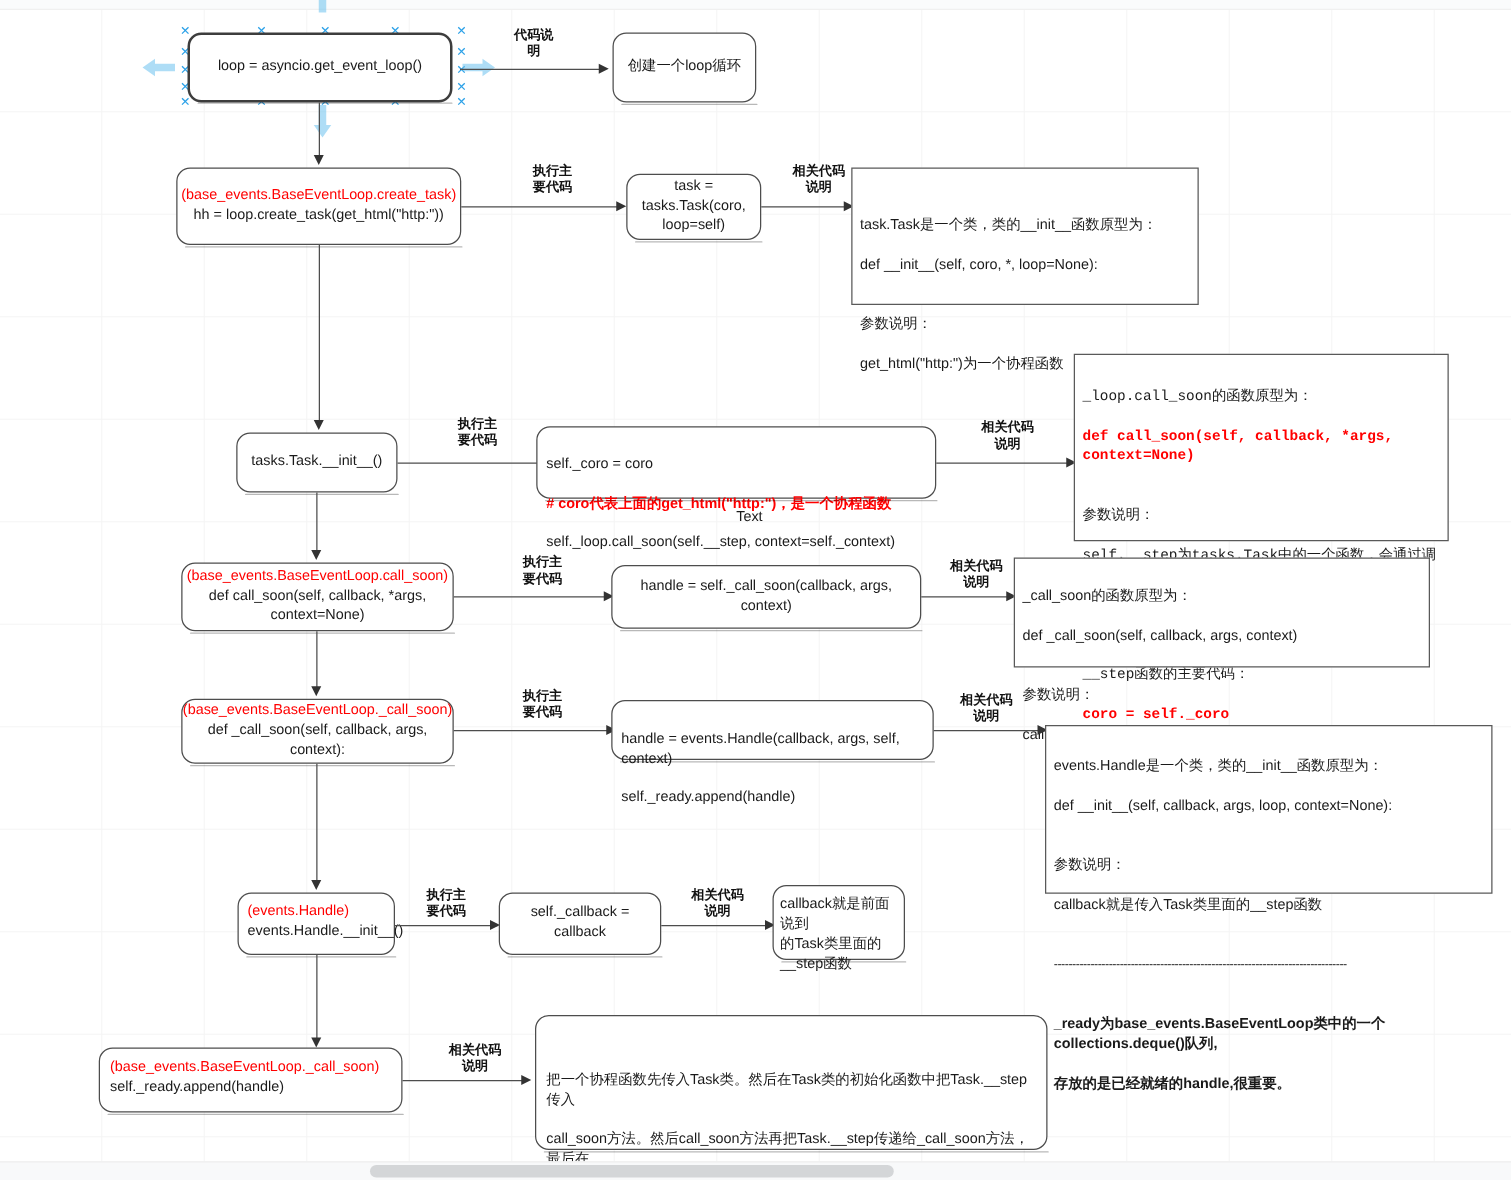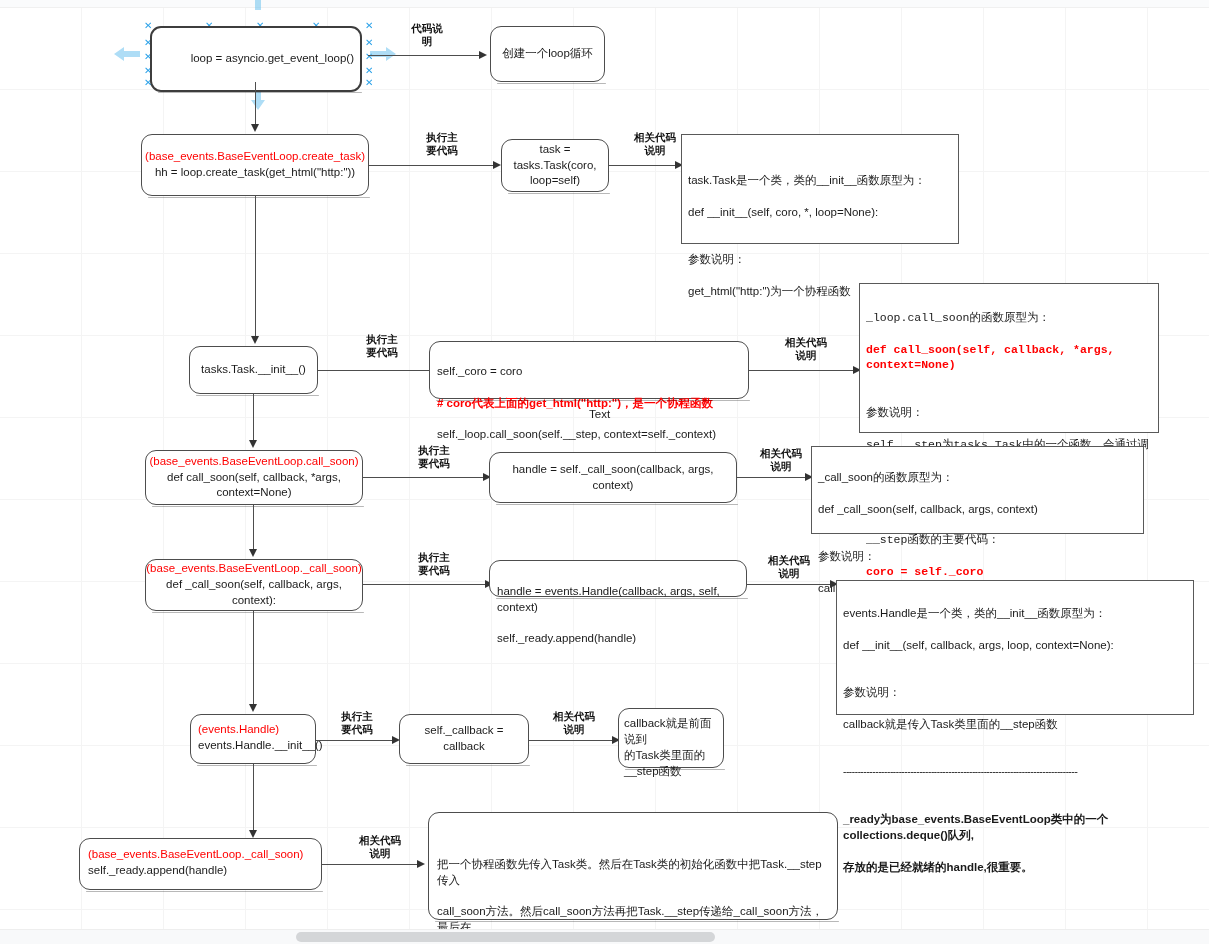--- a/index.html
+++ b/index.html
@@ -104,21 +104,21 @@
       <path d="M28 11 L18 4 L18 8 L2 8 L2 14 L18 14 L18 18 Z" fill="#6dc3ef"></path>
     </svg>
     <svg class="dirarrow" style="left:247px;top:82px;" width="22" height="30" viewBox="0 0 22 30">
       <path d="M11 28 L4 18 L8 18 L8 2 L14 2 L14 18 L18 18 Z" fill="#6dc3ef"></path>
     </svg>
     <svg class="dirarrow" style="left:247px;top:-4px;" width="22" height="16" viewBox="0 0 22 16">
       <rect x="8" y="0" width="6" height="14" fill="#6dc3ef"></rect>
     </svg>
   </div>
 
-  <div class="node round" style="left:150px;top:26px;width:212px;height:66px;border-color:#3d3d3d;border-width:2px;justify-content:flex-end;">
+  <div class="node round" style="left:150px;top:26px;width:212px;height:56px;border-color:#3d3d3d;border-width:2px;">
     <span>loop = asyncio.get_event_loop()</span>
   </div>
 
   <div class="edge h" style="left:368px;top:55px;width:112px;"></div>
   <div class="arrow-r" style="left:479px;top:51px;"></div>
   <div class="elabel" style="left:400px;top:22px;width:54px;">代码说
 明</div>
 
   <div class="node round" style="left:490px;top:26px;width:115px;height:56px;">
     <span>创建一个loop循环</span>
@@ -231,21 +231,21 @@
 
   <div class="node round" style="left:145px;top:559px;width:218px;height:52px;">
     <span><span class="red">(base_events.BaseEventLoop._call_soon)</span><br><span>def _call_soon(self, callback, args, context):</span></span>
   </div>
 
   <div class="edge h" style="left:363px;top:584px;width:123px;"></div>
   <div class="arrow-r" style="left:485px;top:580px;"></div>
   <div class="elabel" style="left:404px;top:551px;width:60px;">执行主
 要代码</div>
 
-  <div class="node round topleft" style="left:489px;top:560px;width:258px;height:37px;padding:7px;">
+  <div class="node round topleft" style="left:489px;top:560px;width:258px;height:48px;padding:7px;">
     <span>
       <span>handle = events.Handle(callback, args, self, context)</span><br>
       <span>self._ready.append(handle)</span>
     </span>
   </div>
 
   <div class="edge h" style="left:747px;top:584px;width:89px;"></div>
   <div class="arrow-r" style="left:830px;top:580px;"></div>
   <div class="elabel" style="left:756px;top:554px;width:66px;">相关代码
 说明</div>

